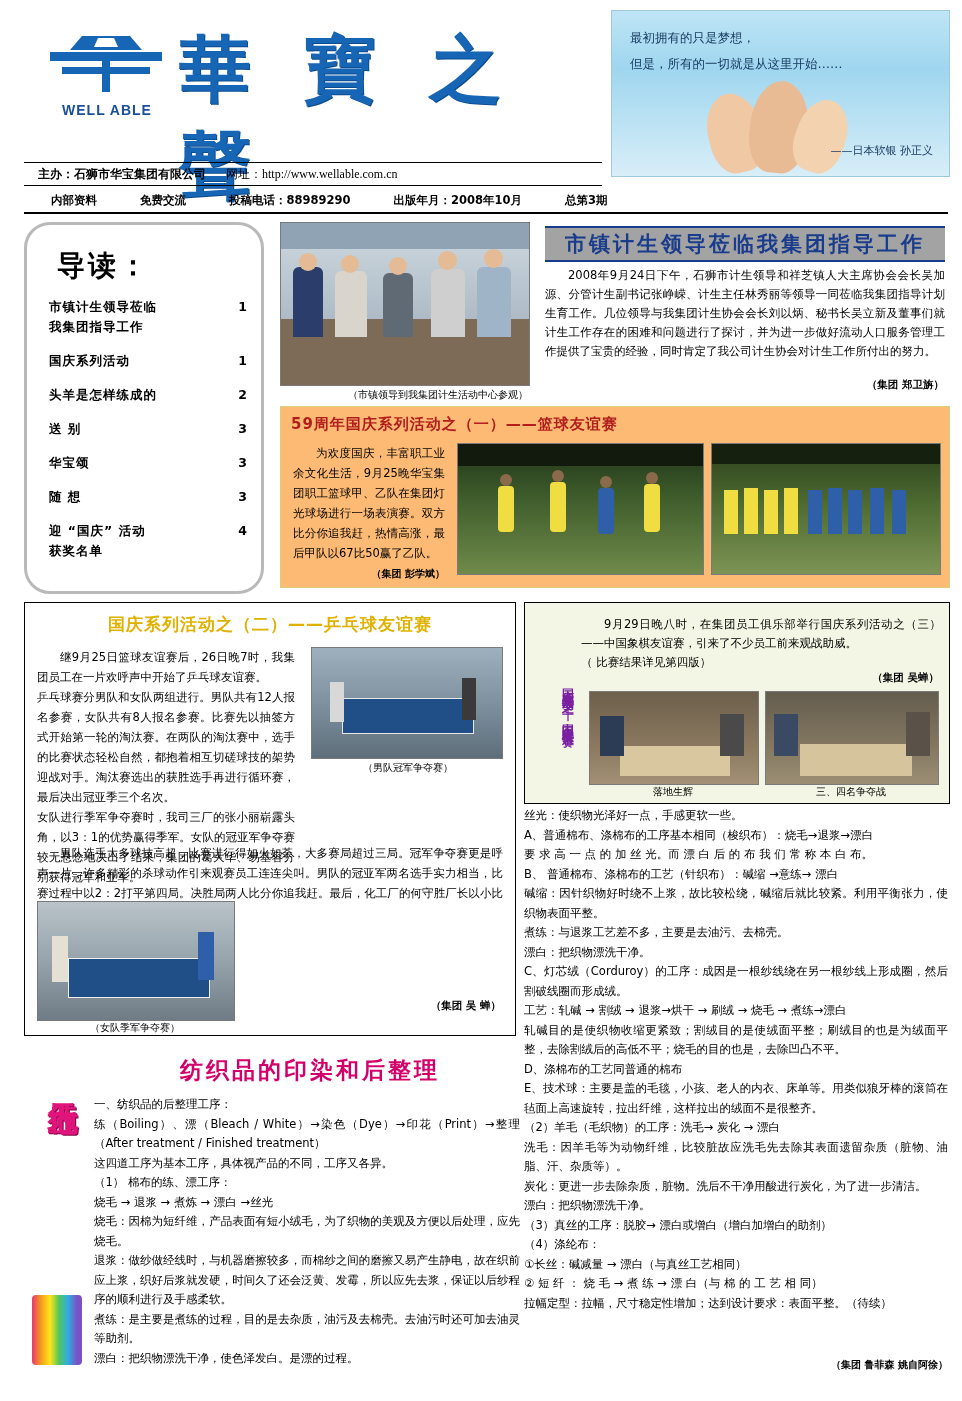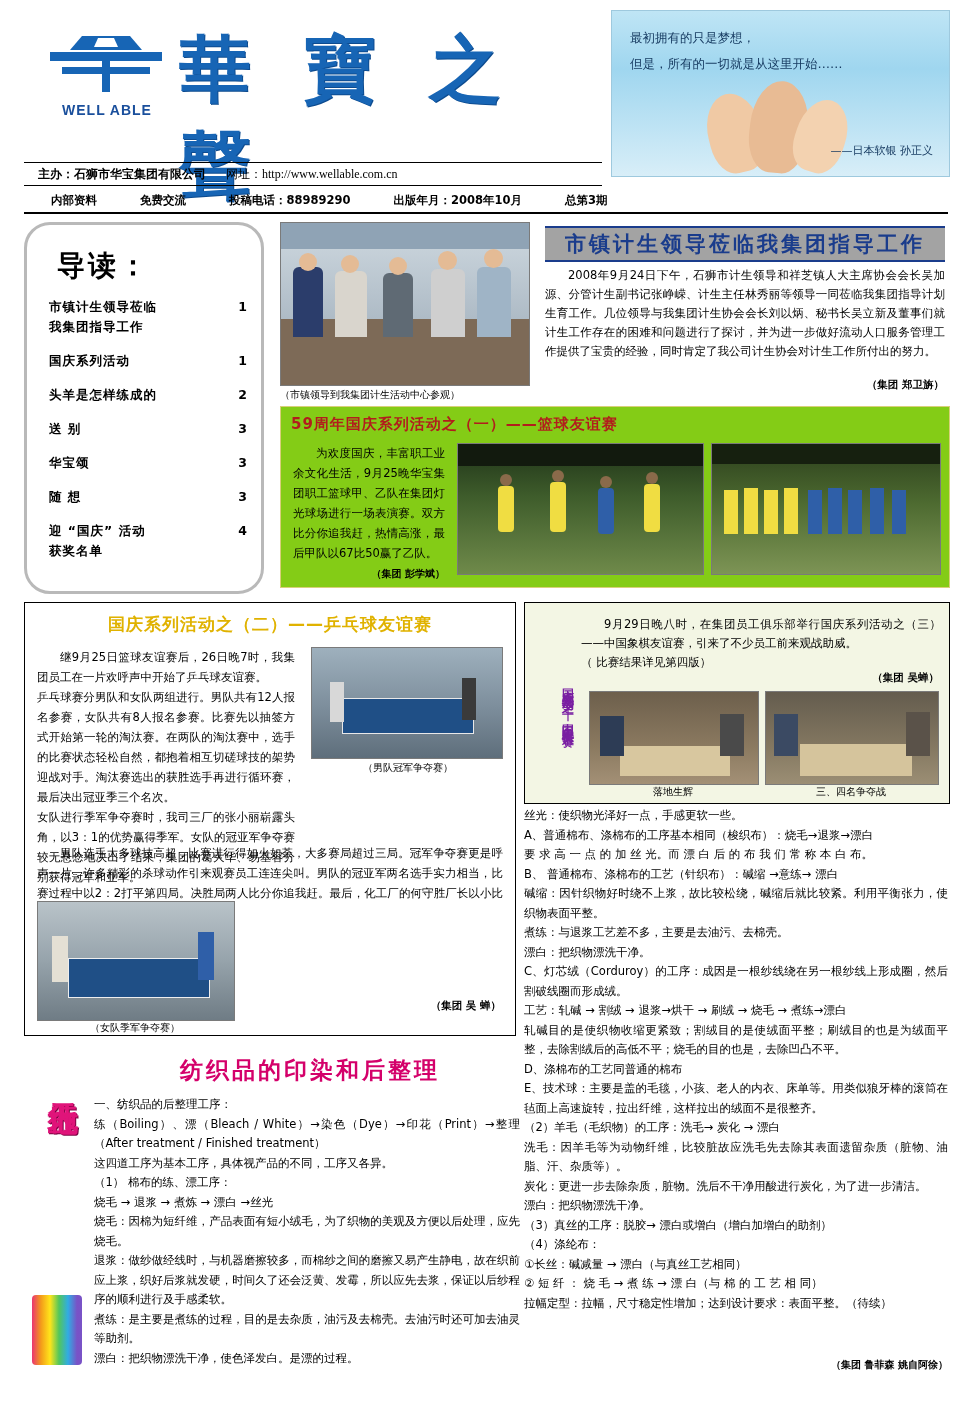--- a/index.html
+++ b/index.html
@@ -60,32 +60,32 @@
   .toc-title{position:absolute;left:30px;top:22px;font-size:28px;font-weight:bold;letter-spacing:3px;}
   .toc-list{position:absolute;left:0;top:72px;width:234px;}
   .toc-item{display:flex;align-items:flex-start;justify-content:center;position:relative;
     font-size:12.5px;font-weight:bold;line-height:20px;margin-bottom:14px;padding:0 22px;}
   .toc-item .txt{text-align:left;flex:1;letter-spacing:1px;}
   .toc-item .pg{position:absolute;right:14px;top:0;font-weight:bold;}
 
   
   .a1photo{position:absolute;left:280px;top:222px;width:248px;height:162px;
     border:1px solid #7a7a7a;background:#b7c6d2;overflow:hidden;}
-  .a1cap{position:absolute;left:280px;top:388px;width:248px;text-align:left;font-size:10px;}
+  .a1cap{position:absolute;left:280px;top:388px;width:248px;text-align:right;font-size:10px;}
 
   .a1head{position:absolute;left:545px;top:226px;width:400px;height:32px;
     background:#a3a3a3;border-top:2px solid #1a3c8c;border-bottom:2px solid #1a3c8c;
     display:flex;align-items:center;justify-content:center;
     color:#1a3c8c;font-size:21px;font-weight:bold;letter-spacing:3px;}
   .a1body{position:absolute;left:545px;top:266px;width:400px;font-size:11.5px;line-height:19px;text-align:justify;}
   .a1sig{position:absolute;right:18px;top:378px;font-size:10.5px;font-weight:bold;}
 
   
   .a2{position:absolute;left:280px;top:406px;width:668px;height:180px;
-    background:#84cc16;border:1px solid #d9cf7a;}
+    background:#fdba74;border:1px solid #d9cf7a;}
   .a2head{position:absolute;left:10px;top:8px;font-size:15px;font-weight:bold;color:#b21d1d;letter-spacing:1px;}
   .a2body{position:absolute;left:12px;top:36px;width:152px;font-size:11.5px;line-height:20px;text-align:justify;}
   .a2sig{position:absolute;left:12px;top:160px;width:152px;text-align:right;font-size:10px;font-weight:bold;}
   .a2p1{position:absolute;left:176px;top:36px;width:245px;height:130px;border:1px solid #7a7a7a;background:#3c5a2a;overflow:hidden;}
   .a2p2{position:absolute;left:430px;top:36px;width:228px;height:130px;border:1px solid #7a7a7a;background:#45602f;overflow:hidden;}
 
   
   .a3{position:absolute;left:24px;top:602px;width:490px;height:432px;border:1px solid #000;background:#fff;}
   .a3head{position:absolute;left:0;top:10px;width:490px;text-align:center;
     font-size:17px;font-weight:bold;color:#e0b200;letter-spacing:1px;}

